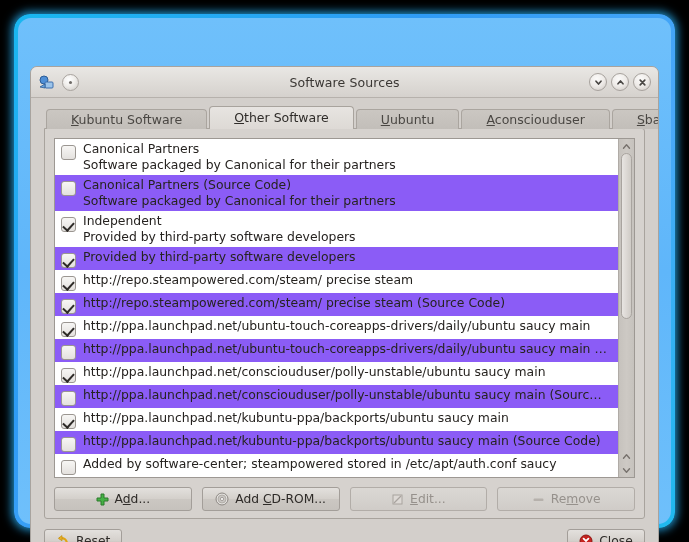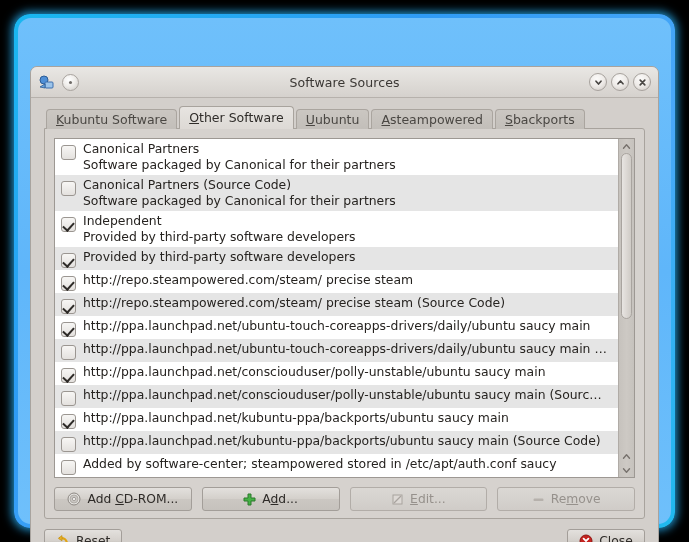--- a/index.html
+++ b/index.html
@@ -125,21 +125,21 @@
     display: flex;
     align-items: flex-end;
     height: 23px;
     position: relative;
     z-index: 3;
     margin-left: 2px;
   }
   .tab {
     height: 20px;
     line-height: 20px;
-    padding: 0 9px;
+    padding: 0 24px;
     font-size: 12.5px;
     color: #4a4743;
     background: linear-gradient(180deg, #cbc7c2 0%, #c2beb9 100%);
     border: 1px solid #aaa59f;
     border-bottom: none;
     border-radius: 4px 4px 0 0;
     margin-right: 2px;
     cursor: pointer;
     box-sizing: border-box;
     white-space: nowrap;
@@ -185,21 +185,21 @@
     position: relative;
     background: #ffffff;
   }
   .row {
     display: flex;
     align-items: flex-start;
     padding: 2px 4px 2px 5px;
     box-sizing: border-box;
     background: #ffffff;
   }
-  .row.alt { background: #e5e5e5; }
+  .row.alt { background: #8b5cf6; }
   .cbox {
     flex: 0 0 auto;
     width: 15px; height: 15px;
     margin: 4px 7px 0 1px;
     border-radius: 3px;
     border: 1px solid #9b9691;
     background: linear-gradient(180deg, #f7f6f4 0%, #e4e1de 100%);
     box-sizing: border-box;
     position: relative;
     cursor: pointer;
@@ -355,21 +355,21 @@
         </span>
       </div>
     </div>
 
     <div id="wbody">
 
       <div id="tabs">
         <div class="tab"><u>K</u><span>ubuntu Software</span></div>
         <div class="tab active"><u>O</u><span>ther Software</span></div>
         <div class="tab"><u>U</u><span>ubuntu</span></div>
-        <div class="tab"><u>A</u><span>steampowered</span></div>
+        <div class="tab"><u>A</u><span>consciouduser</span></div>
         <div class="tab"><u>S</u><span>backports</span></div>
       </div>
 
       <div id="tabpanel">
 
         <div id="listwrap">
           <div id="list">
               <div class="row">
                 <div class="cbox"></div>
                 <div class="rowtext">
@@ -471,36 +471,36 @@
                   <path d="M1.5 1.8 L4.5 5.2 L7.5 1.8" fill="none" stroke="#77726d" stroke-width="1.4" stroke-linecap="round" stroke-linejoin="round"></path>
                 </svg>
             </div>
           </div>
         </div>
 
         <div id="actions">
 
           <div class="btn">
             <span class="ico">
+              <svg width="13" height="13" viewBox="0 0 13 13">
+                <path d="M5 1 H8 V5 H12 V8 H8 V12 H5 V8 H1 V5 H5 Z" fill="#45b145" stroke="#2c7a2c" stroke-width="1"></path>
+              </svg>
+            </span>
+            <span>A<u>d</u>d...</span>
+          </div>
+
+          <div class="btn">
+            <span class="ico">
               <svg width="14" height="14" viewBox="0 0 14 14">
                 <circle cx="7" cy="7" r="6" fill="#e2e0dd" stroke="#8c8782" stroke-width="1"></circle>
                 <circle cx="7" cy="7" r="4" fill="#c9c6c2" stroke="#a5a09b" stroke-width=".7"></circle>
                 <circle cx="7" cy="7" r="1.6" fill="#f6f5f3" stroke="#8c8782" stroke-width=".7"></circle>
               </svg>
             </span>
             <span>Add <u>C</u>D-ROM...</span>
-          </div>
-
-          <div class="btn">
-            <span class="ico">
-              <svg width="13" height="13" viewBox="0 0 13 13">
-                <path d="M5 1 H8 V5 H12 V8 H8 V12 H5 V8 H1 V5 H5 Z" fill="#45b145" stroke="#2c7a2c" stroke-width="1"></path>
-              </svg>
-            </span>
-            <span>A<u>d</u>d...</span>
           </div>
 
           <div class="btn disabled">
             <span class="ico">
               <svg width="13" height="13" viewBox="0 0 13 13">
                 <rect x="2" y="2" width="9" height="9" fill="#ddd9d5" stroke="#a8a39e" stroke-width="1"></rect>
                 <path d="M3 10 L10 3" stroke="#a8a39e" stroke-width="1.2"></path>
               </svg>
             </span>
             <span><u>E</u>dit...</span>

